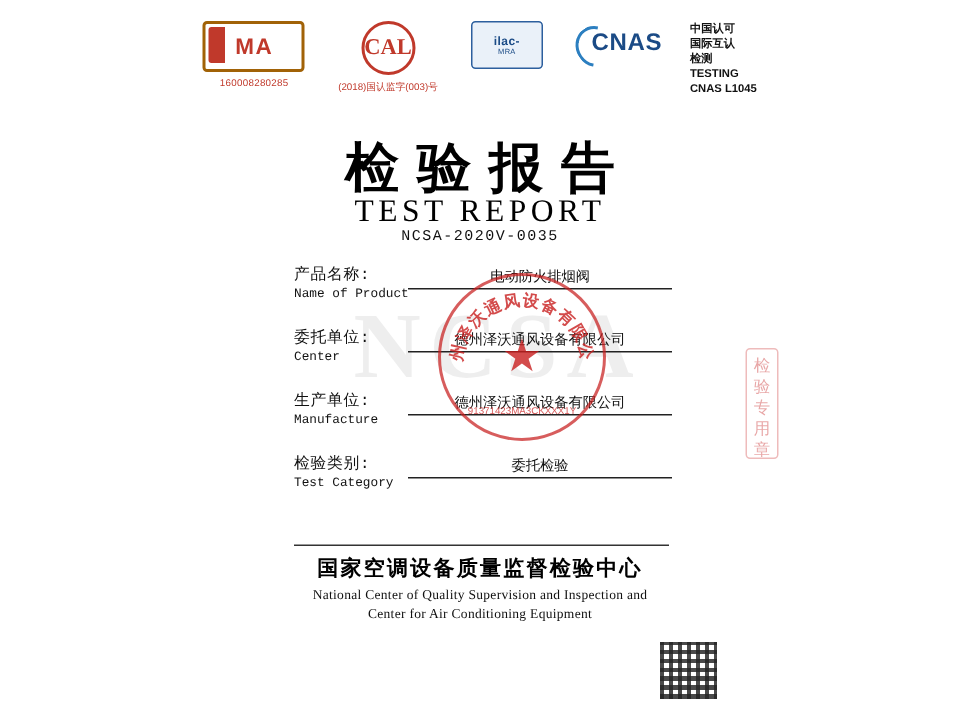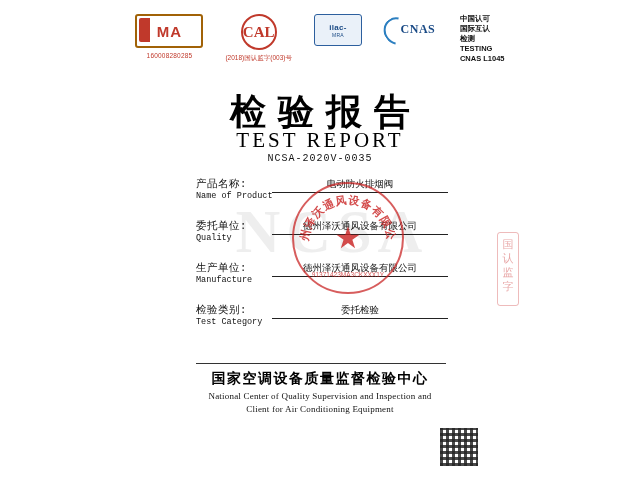--- a/index.html
+++ b/index.html
@@ -120,22 +120,22 @@
   }
 
   
   .cnas-mark {
     width: 54px;
     height: 30px;
     display: flex;
     align-items: center;
     justify-content: center;
     color: #1b4b86;
-    font-family: Liberation Serif, serif;
-    font-size: 12px;
+    font-family: Liberation Sans, sans-serif;
+    font-size: 16px;
     font-weight: bold;
     letter-spacing: 0.5px;
     position: relative;
   }
   .cnas-swoosh {
     position: absolute;
     left: 0;
     top: 3px;
     width: 22px;
     height: 24px;
@@ -438,21 +438,21 @@
         <div class="label-cn">产品名称:</div>
         <div class="label-en">Name of Product</div>
       </div>
       <div class="field-value">电动防火排烟阀</div>
       <div class="field-line"></div>
     </div>
 
     <div class="field-row">
       <div class="field-label">
         <div class="label-cn">委托单位:</div>
-        <div class="label-en">Quality</div>
+        <div class="label-en">Center</div>
       </div>
       <div class="field-value">德州泽沃通风设备有限公司</div>
       <div class="field-line"></div>
     </div>
 
     <div class="field-row">
       <div class="field-label">
         <div class="label-cn">生产单位:</div>
         <div class="label-en">Manufacture</div>
       </div>
@@ -476,22 +476,22 @@
         <path id="arcpath" d="M 14,60 A 40,40 0 1 1 94,60" fill="none"></path>
       </defs>
       <text>
         <textPath href="#arcpath" startOffset="50%" text-anchor="middle">德州泽沃通风设备有限公司</textPath>
       </text>
     </svg>
     <div class="seal-star">★</div>
     <div class="seal-bottom">91371423MA3CKXXX1Y</div>
   </div>
 
-  <div class="side-seal">国认监字</div>
+  <div class="side-seal">检验专用章</div>
 
   <div class="footer-rule"></div>
   <div class="org-cn">国家空调设备质量监督检验中心</div>
   <div class="org-en1">National Center of Quality Supervision and Inspection and</div>
-  <div class="org-en2">Client for Air Conditioning Equipment</div>
+  <div class="org-en2">Center for Air Conditioning Equipment</div>
 
   <div class="qr"></div>
 
 </div>
 
 </body></html>

